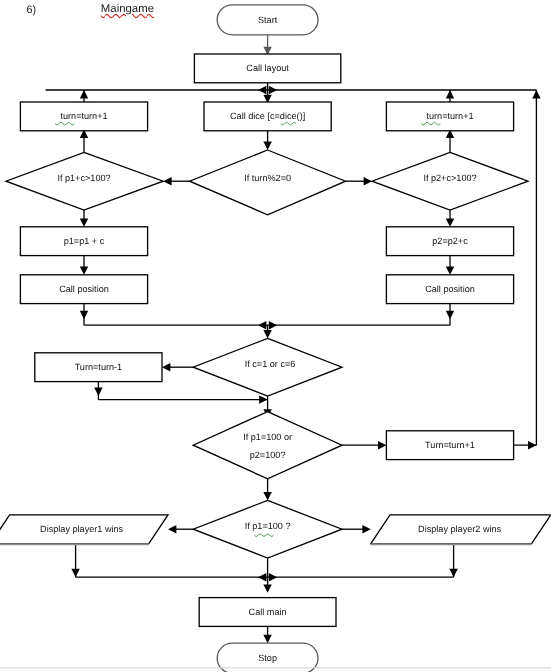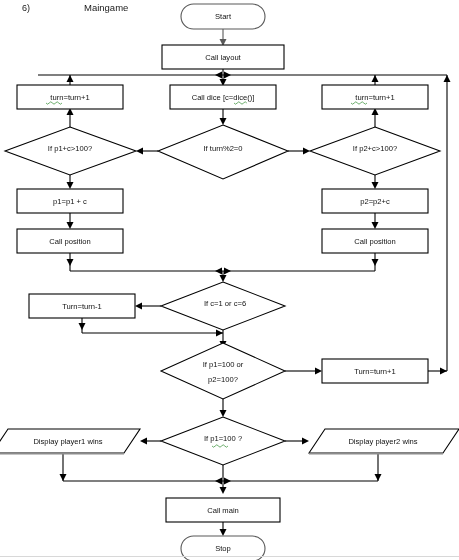--- a/index.html
+++ b/index.html
@@ -40,20 +40,21 @@
   .header-title {
     position: absolute;
     left: 84px;
     top: 2px;
     font-size: 9.5px;
     color: #1a1a1a;
     white-space: nowrap;
     padding-bottom: 1px;
   }
   .spell-red {
+    text-decoration: underline;
     text-decoration-style: wavy;
     text-decoration-color: #e03030;
     text-decoration-thickness: 1px;
     text-underline-offset: 1px;
   }
   svg#flow {
     position: absolute;
     left: 0;
     top: 0;
     display: block;

